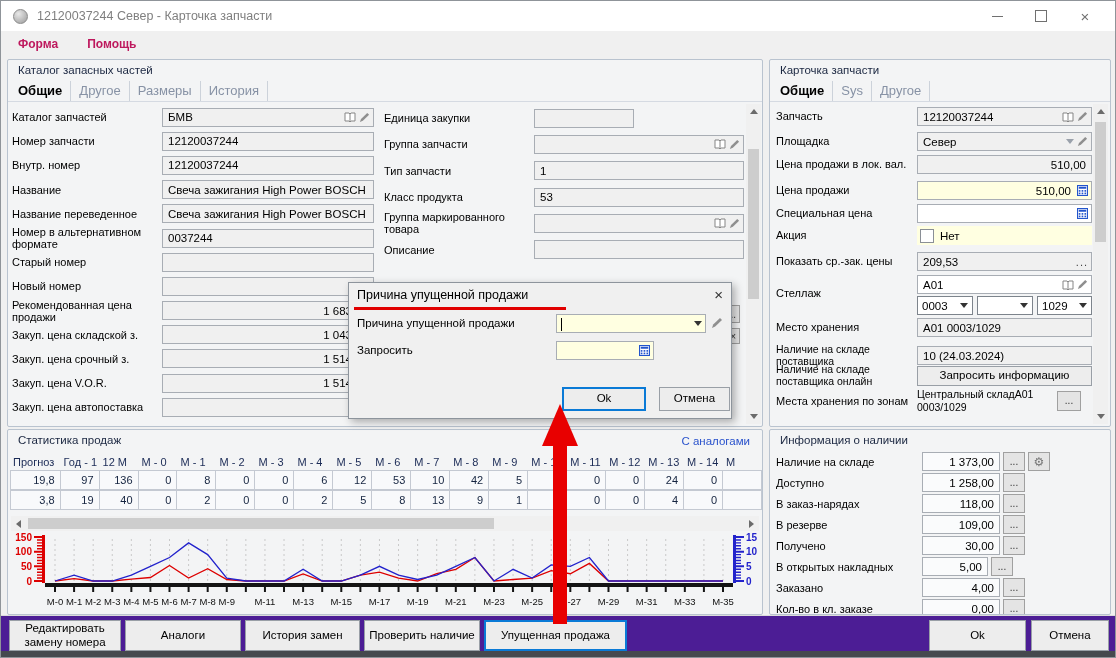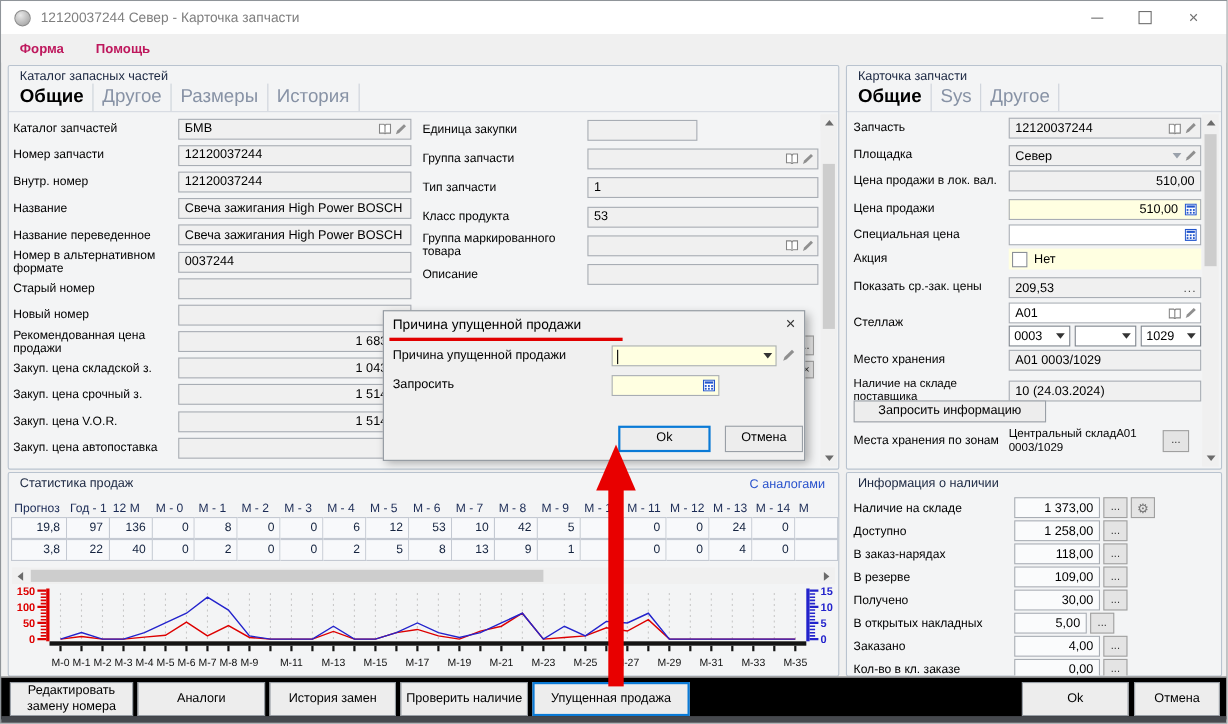--- a/index.html
+++ b/index.html
@@ -12,21 +12,21 @@
   .wc{width:44px;height:30px;display:flex;align-items:center;justify-content:center;color:#707070;font-size:15px;}
   .minline{display:block;width:11px;height:0;border-top:1px solid #707070;}
   .maxbox{display:block;width:10px;height:10px;border:1px solid #707070;}
   
   #menubar{position:absolute;left:0;top:30px;width:100%;height:26px;background:#f0f0f0;display:flex;align-items:center;}
   .menu-item{font-size:12px;color:#be185d;padding:4px 12px;margin-left:5px;font-weight:bold;}
   
   .panel{position:absolute;background:#f3f4f5;border:1px solid #b9c3cf;border-radius:2px;box-sizing:border-box;overflow:hidden;}
   .panel-title{height:20px;line-height:20px;padding-left:10px;font-size:11.5px;color:#1a2640;}
   .tabs{height:21px;display:flex;align-items:flex-end;border-bottom:1px solid #d5dae2;padding-left:2px;}
-  .tab{font-size:17px;color:#8792a5;padding:2px 8px 3px 8px;border-right:1px solid #ccd2da;}
+  .tab{font-size:13px;color:#8792a5;padding:2px 8px 3px 8px;border-right:1px solid #ccd2da;}
   .tab.active{color:#000;font-weight:bold;}
   
   .frow{display:flex;align-items:center;}
   .flabel{font-size:11px;color:#000;line-height:1.1;padding-right:4px;box-sizing:border-box;}
   .fld{position:relative;border:1px solid #a8adb4;background:#f0f0f0;height:19px;display:flex;align-items:center;padding:0 5px;font-size:11.5px;color:#000;box-sizing:border-box;}
   .fld.right{justify-content:flex-end;}
   .fld.white{background:#fff;}
   .fld.yellow{background:#ffffe1;}
   .ics{position:absolute;right:3px;top:0;height:100%;display:flex;align-items:center;gap:3px;}
   .ic{display:inline-flex;align-items:center;}
@@ -67,21 +67,21 @@
   #dialog-close{position:absolute;right:8px;top:3px;font-size:15px;color:#333;}
   #dialog-underline{position:absolute;left:5px;top:24px;width:212px;height:3px;background:#e10000;}
   .dlg-label{position:absolute;left:8px;font-size:11.5px;color:#000;}
   #dlg-combo{position:absolute;left:207px;top:31px;width:150px;height:19px;}
   #dlg-cursor{position:absolute;left:4px;top:3px;width:1px;height:13px;background:#000;}
   #dlg-qty{position:absolute;left:207px;top:58px;width:98px;height:19px;}
   .dlg-btn{position:absolute;top:104px;height:24px;font-size:11.5px;}
   
   #annotation-arrow{position:absolute;left:533px;top:398px;z-index:100;pointer-events:none;}
   
-  #footer{position:absolute;left:0;top:614px;width:100%;height:38px;background:#000000;border-top:1px solid #dcdcdc;}
+  #footer{position:absolute;left:0;top:614px;width:100%;height:38px;background:#4c1d95;border-top:1px solid #dcdcdc;}
   #status-strip{position:absolute;left:0;top:650px;width:100%;height:8px;background:#46494e;}
   .fbtn{position:absolute;top:4px;height:31px;}
   
   #chart-box{position:absolute;left:3px;top:101px;width:750px;height:83px;overflow:hidden;}
   .sliver{position:absolute;display:flex;align-items:center;justify-content:flex-end;padding-right:3px;}
 </style>
 </head>
 <body>
 
 <div id="app">
@@ -439,20 +439,21 @@
     </div>
 
     <div class="crow" style="top:284px;">
       <div class="clabel small">Наличие на складе поставщика</div>
       <div class="fld" style="width:175px;">
           <span>10 (24.03.2024)</span>
         </div>
     </div>
 
     <div class="crow" style="top:304px;">
+      <div class="clabel small">Наличие на складе поставщика онлайн</div>
       <button class="btn" style="width:175px;height:20px;">Запросить информацию</button>
     </div>
 
     <div class="crow" style="top:328px;align-items:center;">
       <div class="clabel">Места хранения по зонам</div>
       <div style="width:138px;font-size:10.5px;line-height:1.2;">
         <div>Центральный складA01</div>
         <div>0003/1029</div>
       </div>
       <div class="mini" style="width:24px;height:20px;margin-left:2px;">...</div>
@@ -510,21 +511,21 @@
           <div class="st-c" style="width:40px">5</div>
           <div class="st-c" style="width:40px">0</div>
           <div class="st-c" style="width:40px">0</div>
           <div class="st-c" style="width:40px">0</div>
           <div class="st-c" style="width:40px">24</div>
           <div class="st-c" style="width:40px">0</div>
           <div class="st-c" style="width:40px"></div>
         </div>
         <div class="st-row">
           <div class="st-c first" style="width:52px">3,8</div>
-          <div class="st-c" style="width:40px">22</div>
+          <div class="st-c" style="width:40px">19</div>
           <div class="st-c" style="width:40px">40</div>
           <div class="st-c" style="width:40px">0</div>
           <div class="st-c" style="width:40px">2</div>
           <div class="st-c" style="width:40px">0</div>
           <div class="st-c" style="width:40px">0</div>
           <div class="st-c" style="width:40px">2</div>
           <div class="st-c" style="width:40px">5</div>
           <div class="st-c" style="width:40px">8</div>
           <div class="st-c" style="width:40px">13</div>
           <div class="st-c" style="width:40px">9</div>

